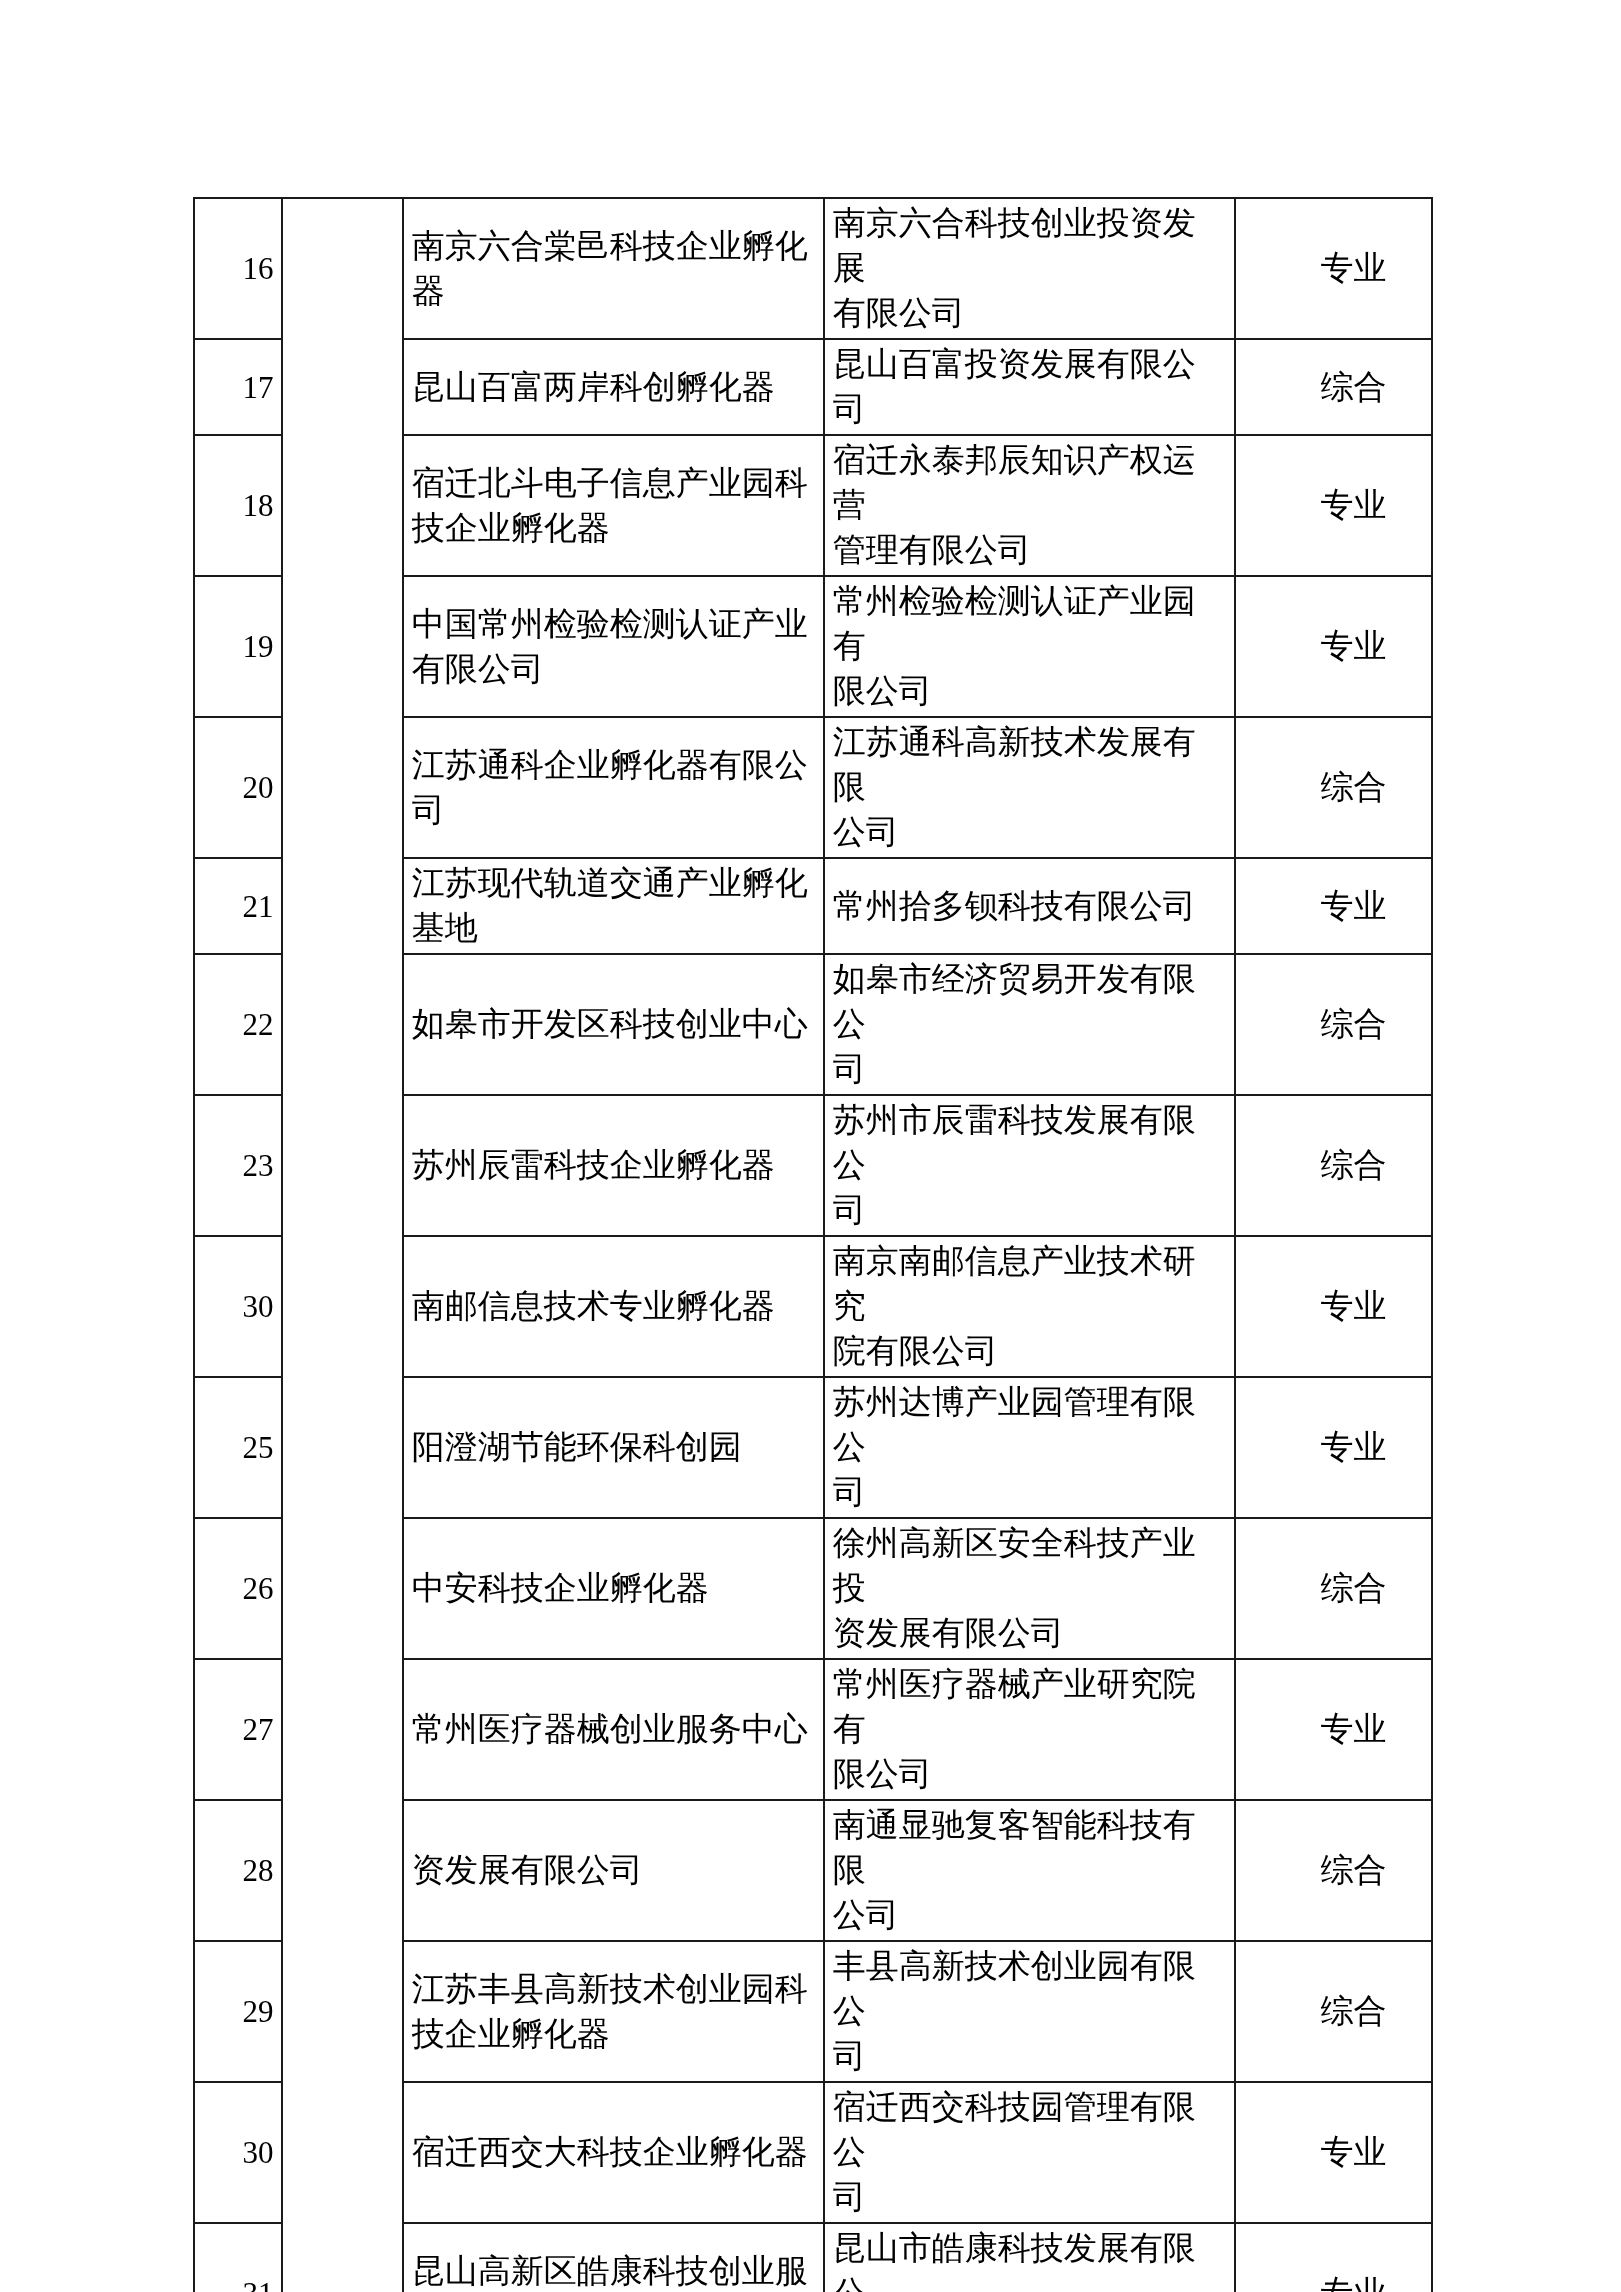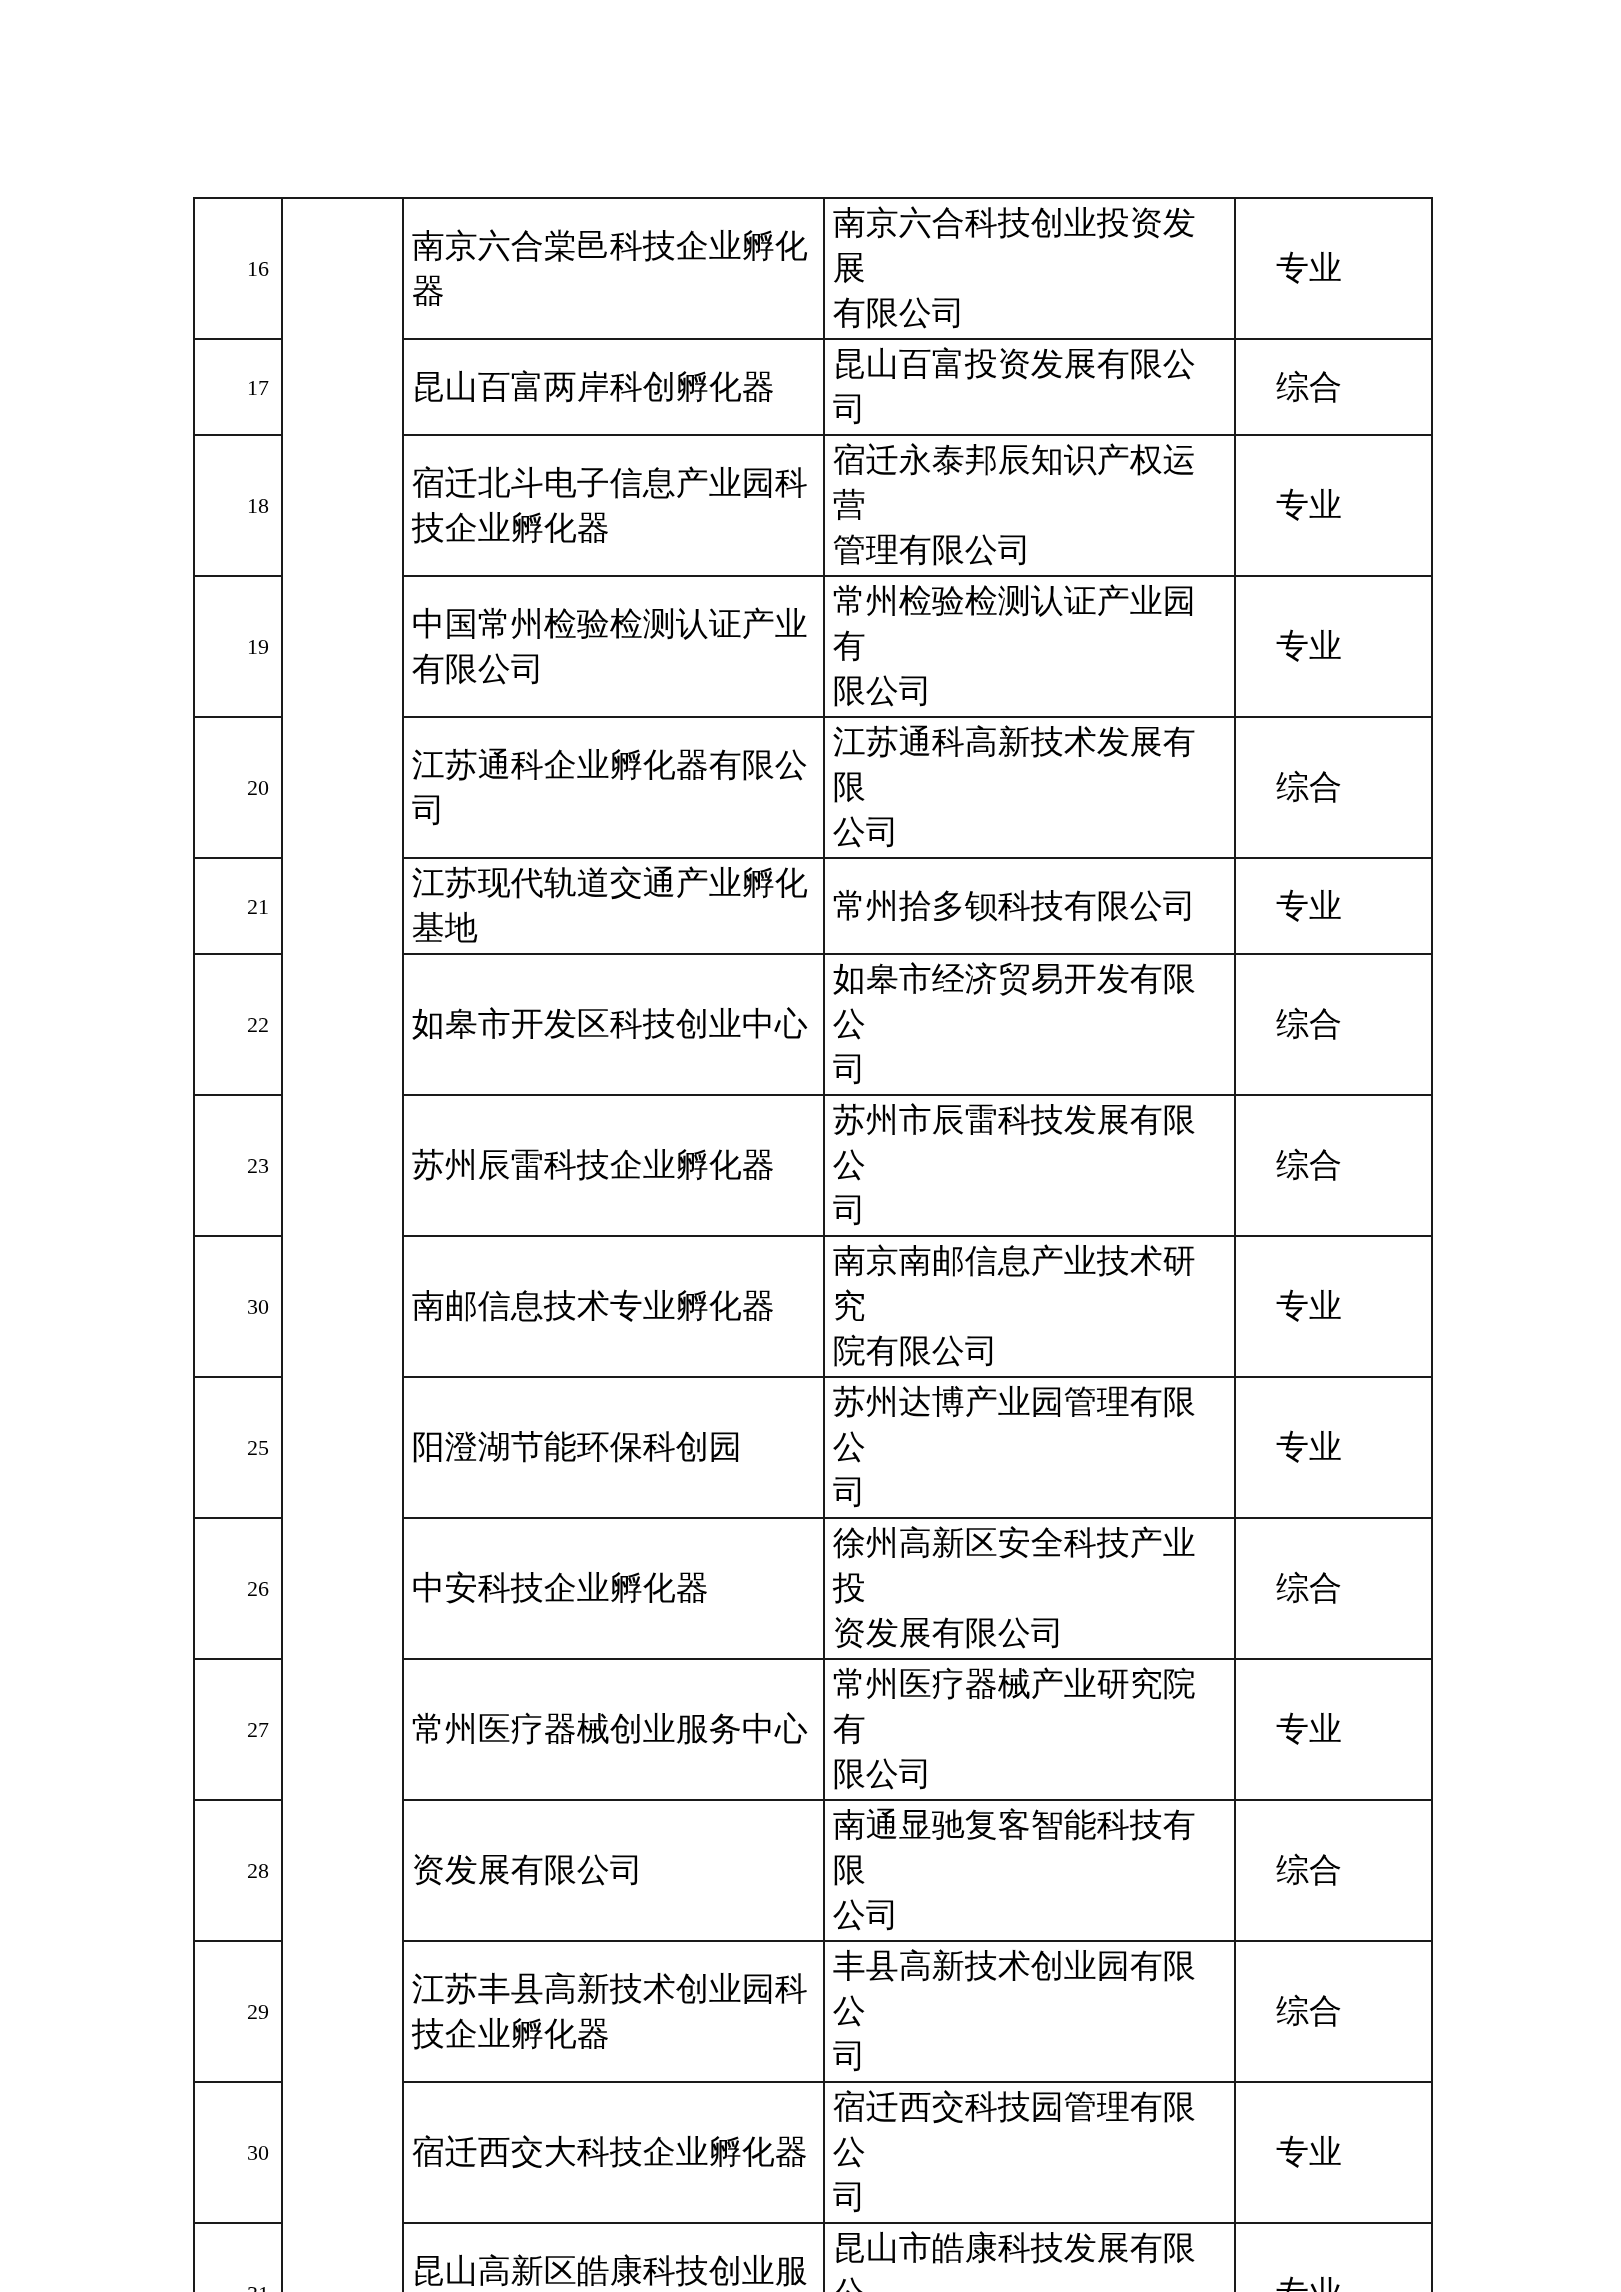--- a/index.html
+++ b/index.html
@@ -30,33 +30,33 @@
     font-size: 33px;
     line-height: 45px;
     padding: 0;
     overflow: hidden;
   }
   .incubator-table tr {
     height: 93px;
   }
   td.col-num {
     text-align: center;
-    font-size: 22px;
+    font-size: 31px;
     padding-left: 40px;
   }
   td.col-blank {
     background: #ffffff;
   }
   td.col-org, td.col-company {
     text-align: left;
     padding: 2px 5.9px 2px 7.8px;
     white-space: pre-line;
   }
   td.col-category {
-    text-align: left;
+    text-align: center;
     padding-left: 40px;
   }
 </style>
 </head>
 <body>
 
 <div class="page">
   <table class="incubator-table">
     <colgroup>
       <col style="width:88px">

